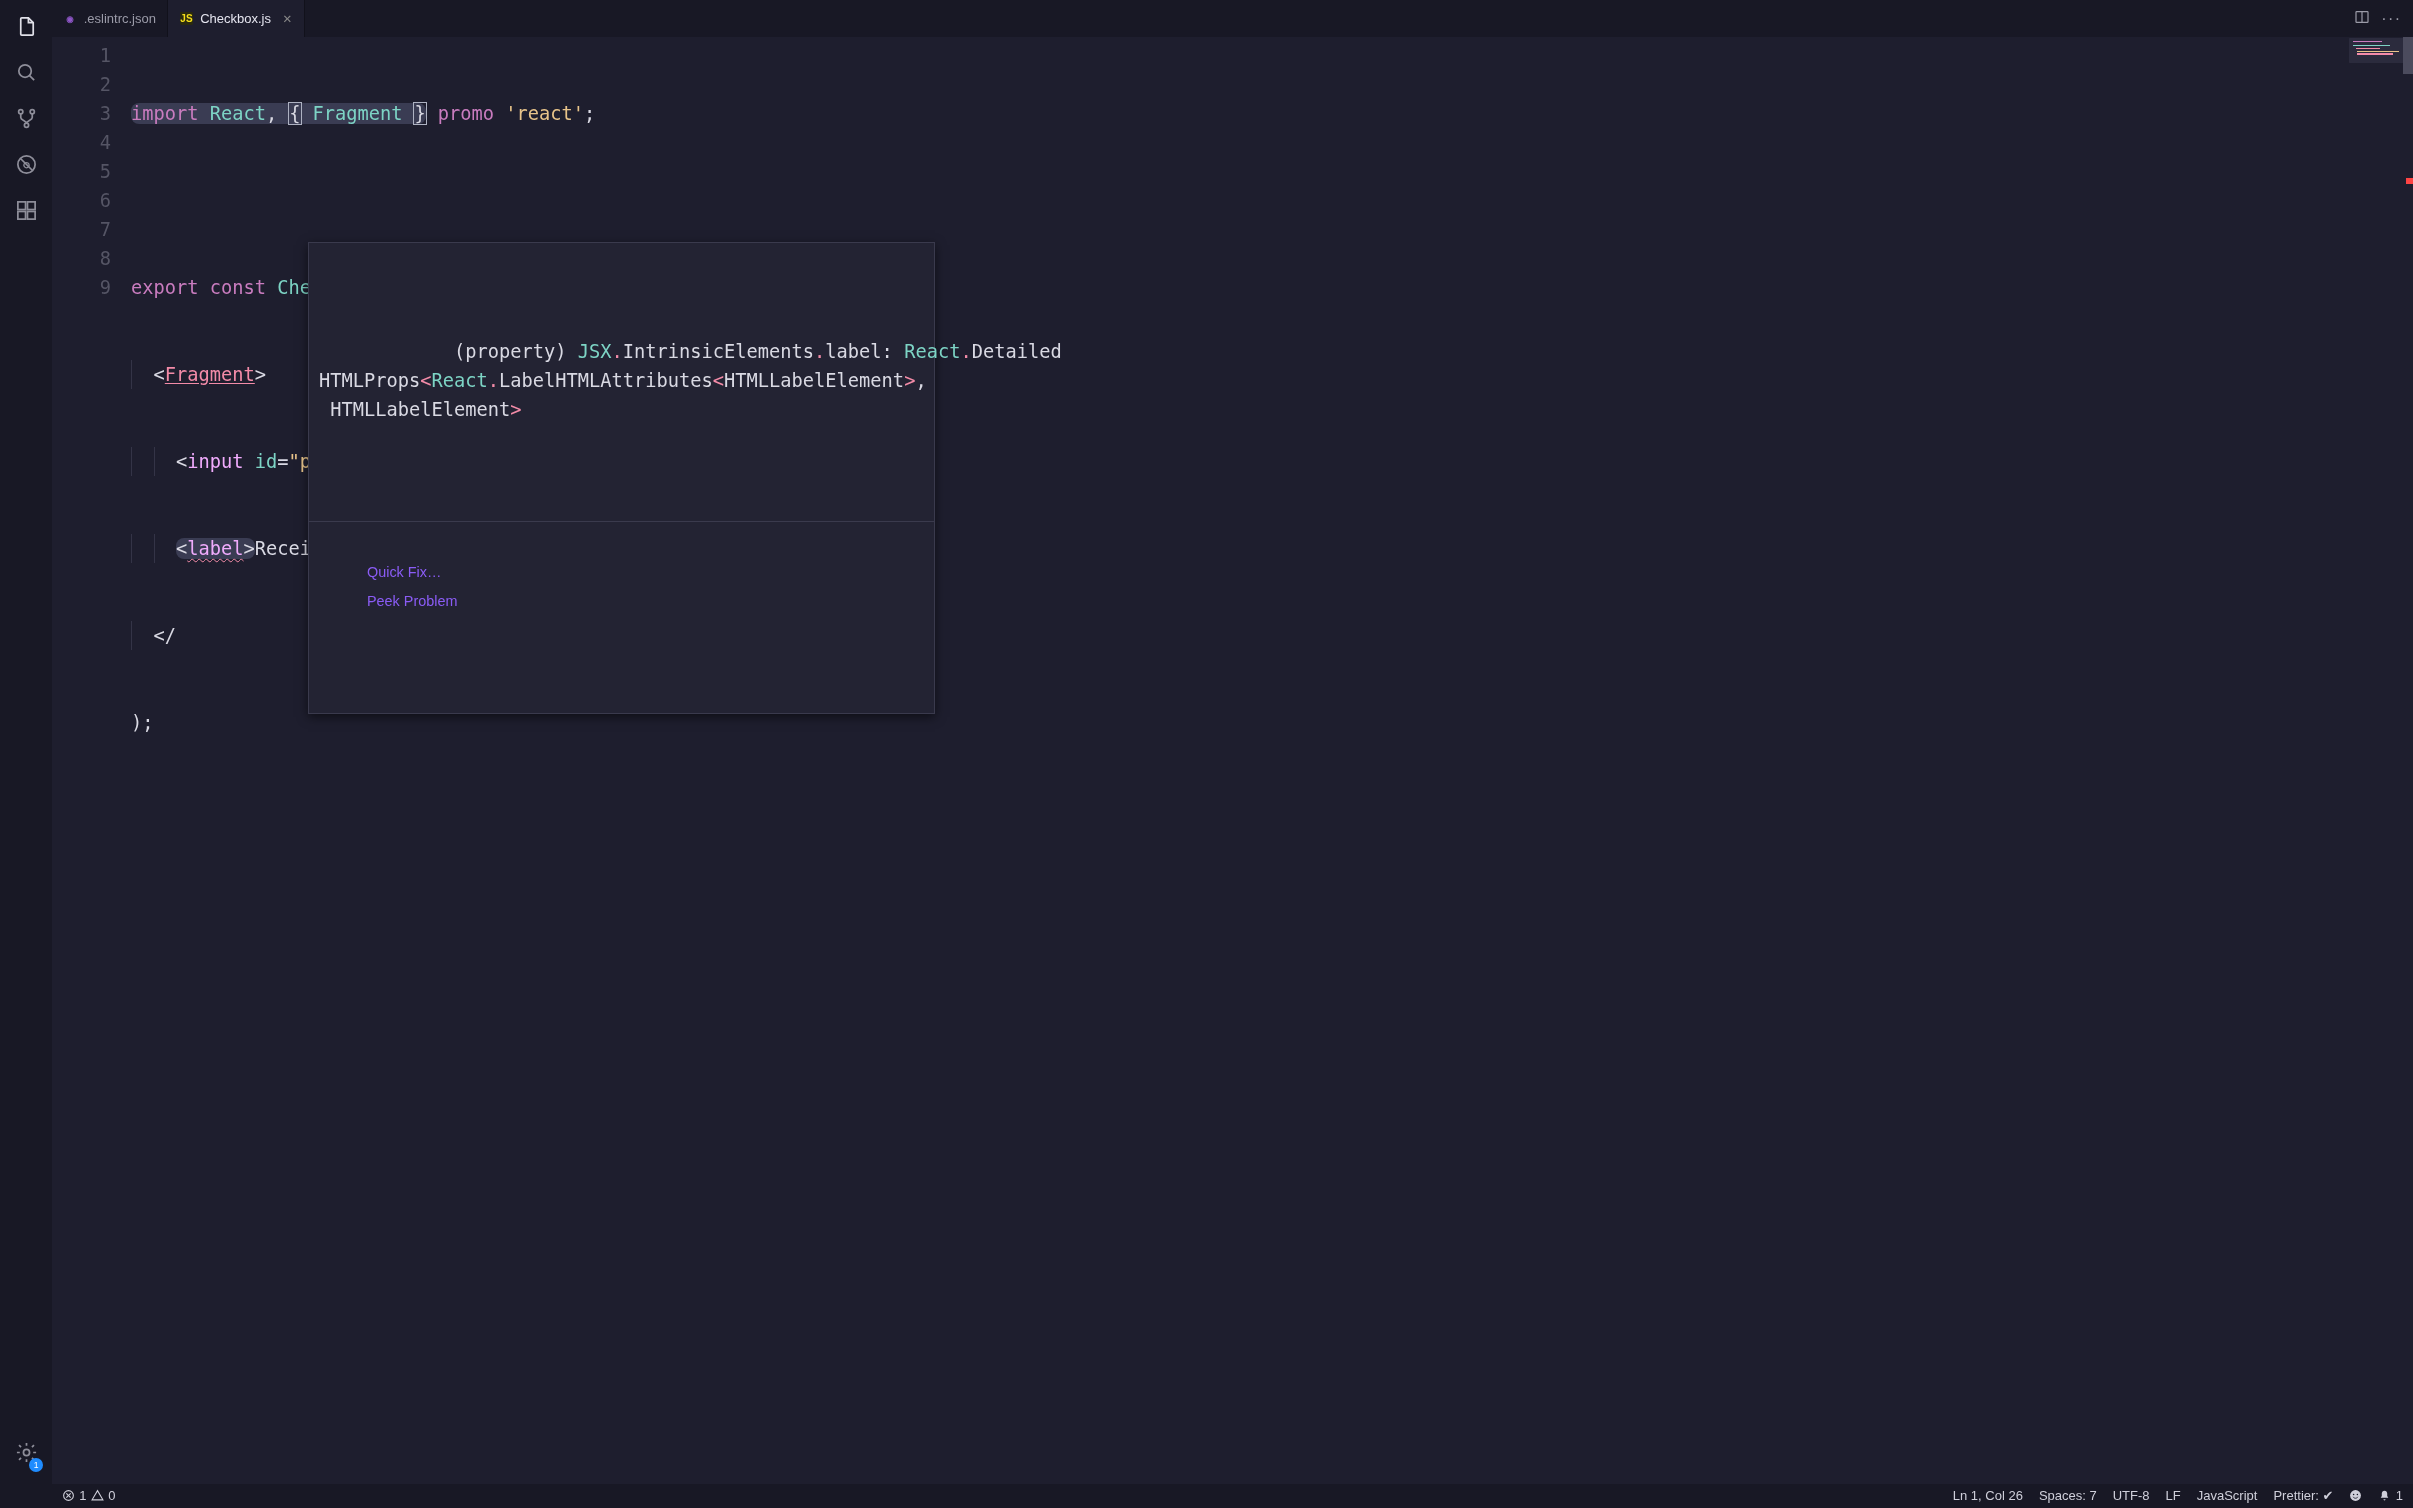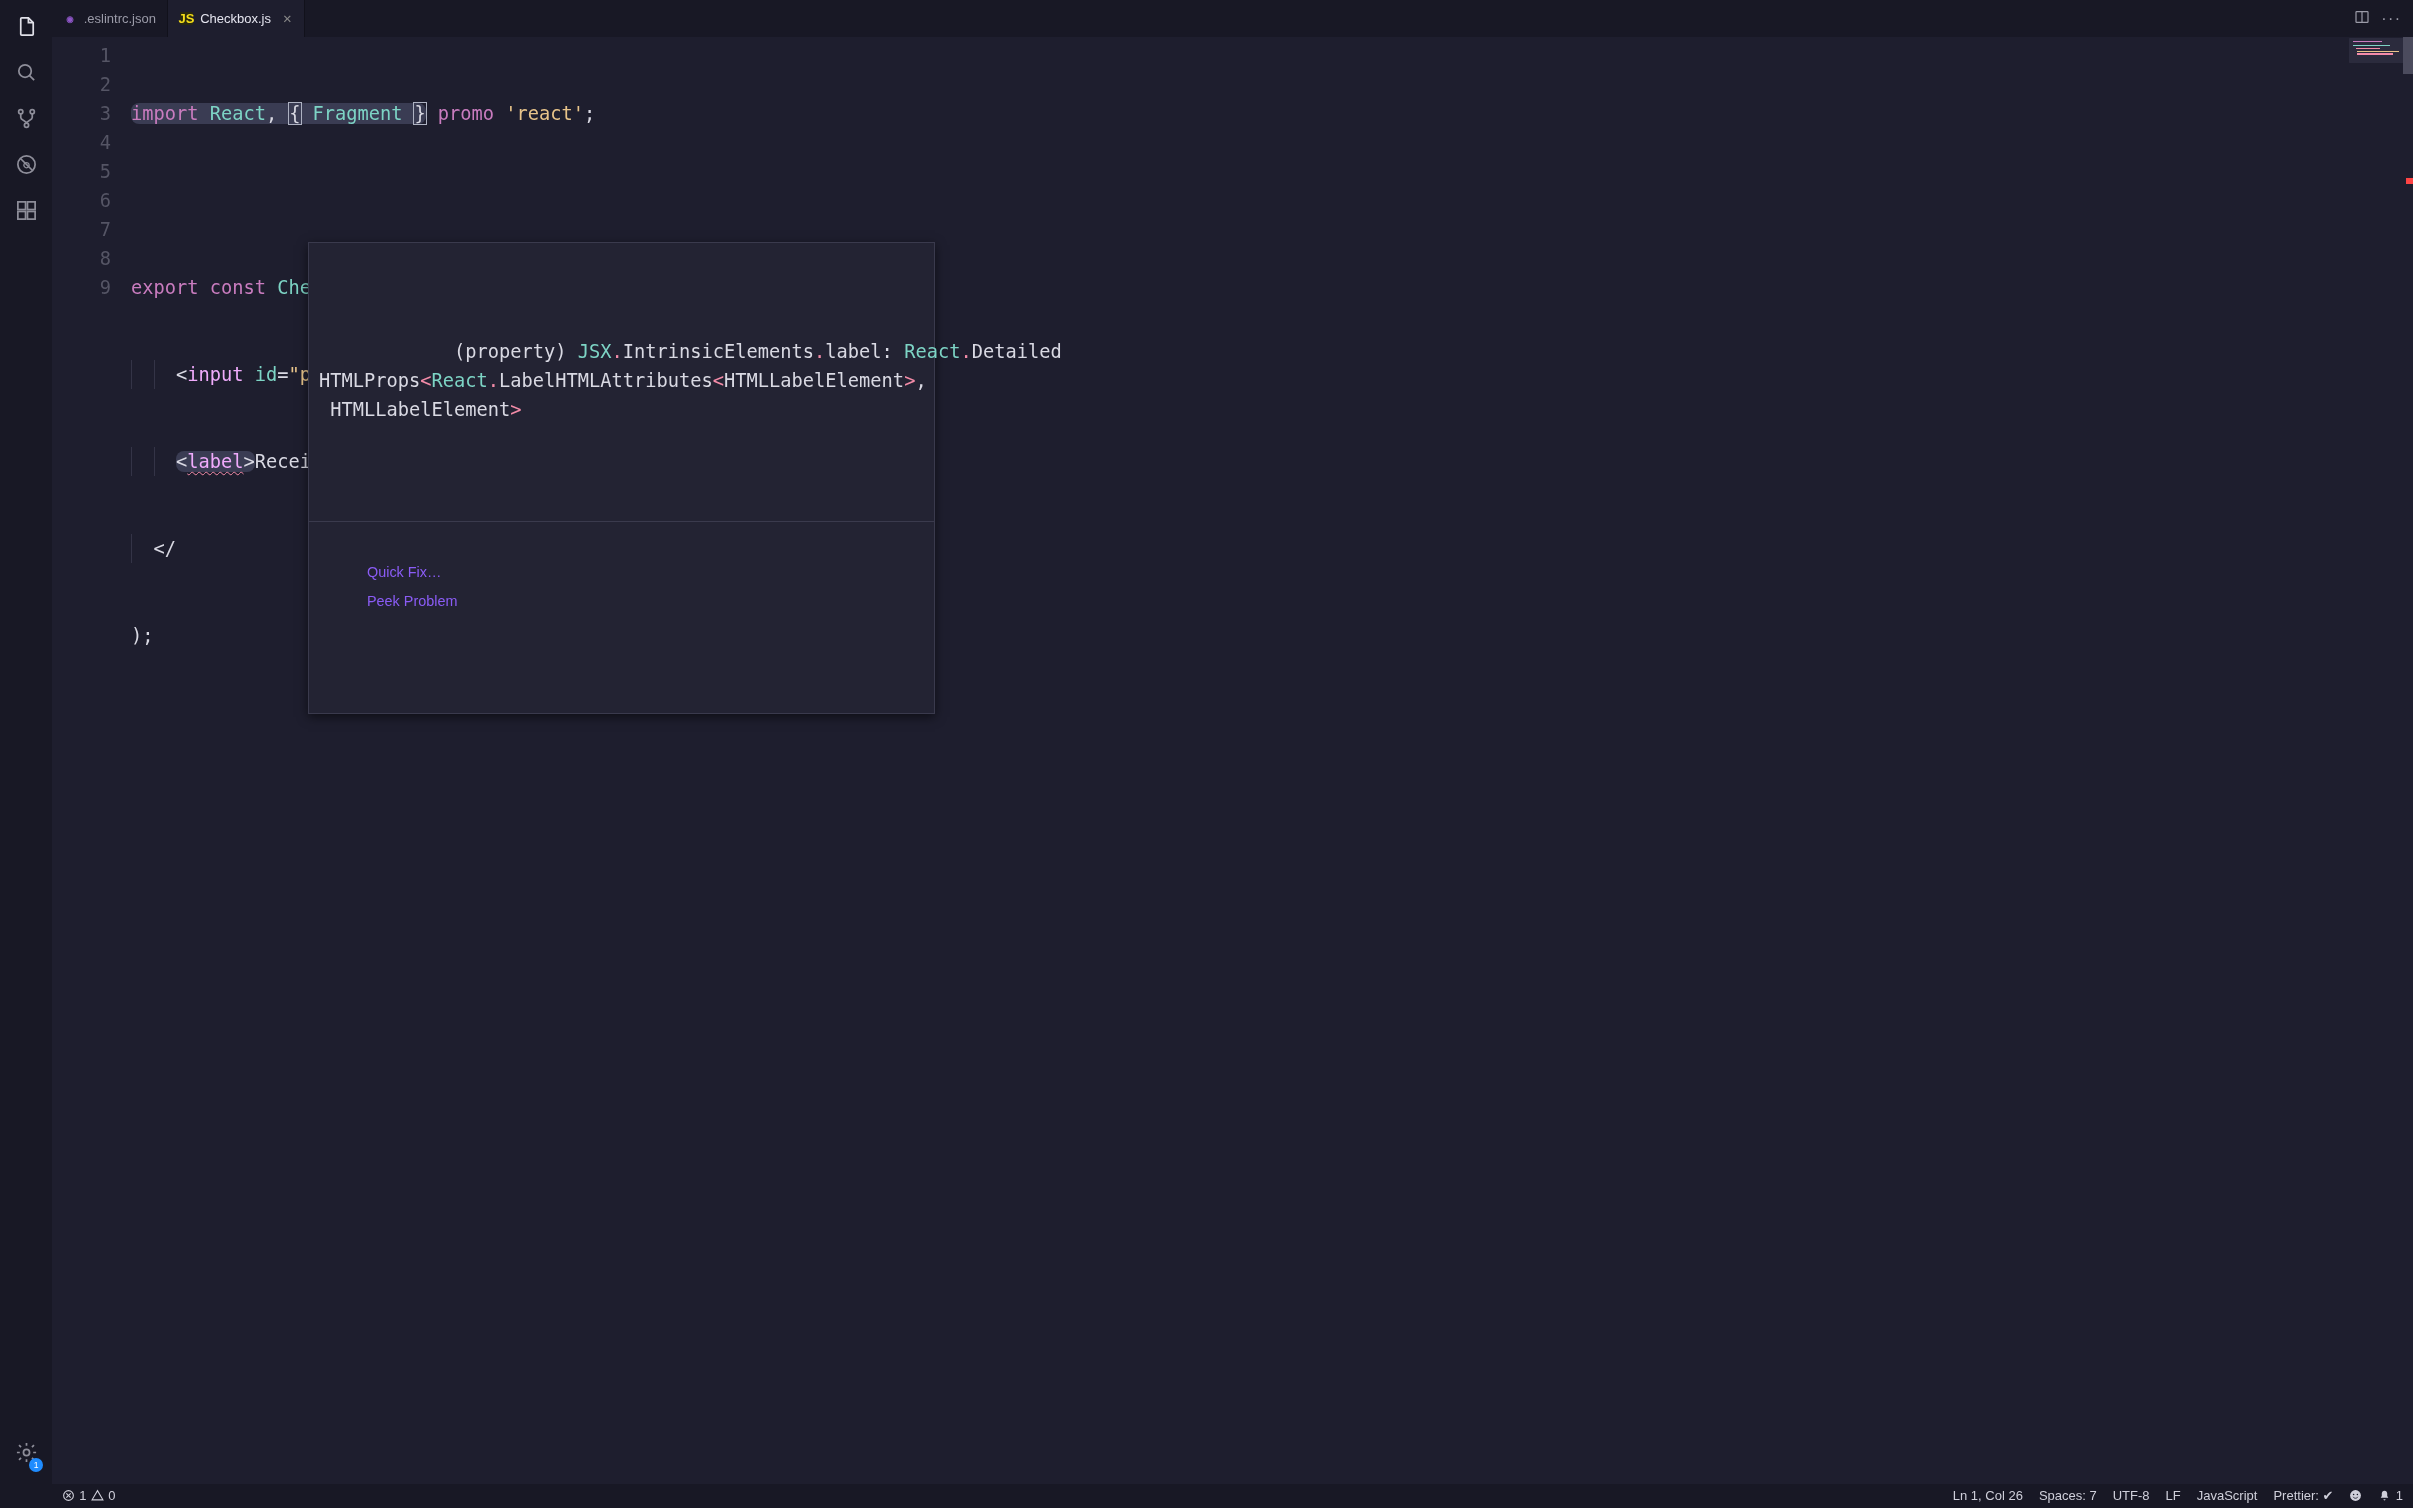--- a/index.html
+++ b/index.html
@@ -57,21 +57,21 @@
   padding: 0 11.5px;
   gap: 7.2px;
   color: #9b9ba8;
   cursor: pointer;
   border-right: 0.7px solid #11111b;
 }
 .tab.active { background: #1e1e2e; color: #e5e5ef; }
 .tab .tab-close { color: #888; font-size: 11.5px; margin-left: 4.3px; }
 .tab-icon { width: 13px; height: 13px; display:flex; align-items:center; justify-content:center; font-size: 8.6px; font-weight: bold; }
 .tab-icon.eslint { color: #8e56c7; }
-.tab-icon.js { color: #f5de19; background:#2a2a10; border-radius:1.4px; padding:0.7px 1.4px; font-size:13px; }
+.tab-icon.js { color: #f5de19; background:#2a2a10; border-radius:1.4px; padding:0.7px 1.4px; font-size:10px; }
 .tab-actions { margin-left: auto; display:flex; align-items:center; gap:11.5px; padding:0 11.5px; color:#9b9ba8; }
 .tab-actions div { cursor:pointer; }
 
 
 .editor-wrap { flex:1; display:flex; position: relative; background:#1e1e2e; }
 .gutter {
   width: 79px;
   text-align: right;
   padding: 4.3px 20px 0 0;
   color: #555565;
@@ -243,20 +243,21 @@
           <div class="ln">6</div>
         <div class="ln">7</div>
           <div class="ln">8</div>
           <div class="ln">9</div>
       </div>
 
       <div class="code">
         <div class="line"><span class="sel"><span class="t-key">import</span> <span class="t-comp">React</span><span class="t-punc">, </span><span class="caret-box t-punc">{</span> <span class="t-comp">Fragment</span> <span class="caret-box t-punc">}</span></span> <span class="t-key">promo</span> <span class="t-str">'react'</span><span class="t-punc">;</span></div>
         <div class="line"></div>
         <div class="line"><span class="t-key">export</span> <span class="t-key">const</span> <span class="t-comp">Checkbox</span> <span class="t-punc">= () </span><span class="t-arrow">⇒</span><span class="t-punc"> (</span></div>
+        <div class="line"><span class="indent-guide" style="left:0"></span>  <span class="t-punc">&lt;</span><span class="t-frag">Fragment</span><span class="t-punc">&gt;</span></div>
         <div class="line"><span class="indent-guide" style="left:0"></span><span class="indent-guide" style="left:23px"></span>    <span class="t-punc">&lt;</span><span class="t-tag">input</span> <span class="t-attr">id</span><span class="t-punc">=</span><span class="t-str">"promo"</span> <span class="t-attr">type</span><span class="t-punc">=</span><span class="t-str">"checkbox"</span><span class="t-punc">&gt;&lt;/</span><span class="t-tag">input</span><span class="t-punc">&gt;</span></div>
         <div class="line"><span class="indent-guide" style="left:0"></span><span class="indent-guide" style="left:23px"></span>    <span class="sel"><span class="t-punc">&lt;</span><span class="t-tag squiggle">label</span><span class="t-punc">&gt;</span></span><span class="t-text">Receive promotional offers?</span><span class="t-punc">&lt;/</span><span class="t-tag">label</span><span class="t-punc">&gt;</span></div>
         <div class="line"><span class="indent-guide" style="left:0"></span>  <span class="t-punc">&lt;/</span></div>
         <div class="line"><span class="t-punc">);</span></div>
         <div class="line"></div>
 
         
         <div class="hover">
           <div class="hover-sec">
             <span class="tok-id">(property) </span><span class="tok-ns">JSX</span><span class="tok-dot">.</span><span class="tok-id">IntrinsicElements</span><span class="tok-dot">.</span><span class="tok-id">label</span><span class="tok-id">: </span><span class="tok-ns">React</span><span class="tok-dot">.</span><span class="tok-id">Detailed</span><br><span class="tok-id">HTMLProps</span><span class="tok-br">&lt;</span><span class="tok-ns">React</span><span class="tok-dot">.</span><span class="tok-id">LabelHTMLAttributes</span><span class="tok-br">&lt;</span><span class="tok-id">HTMLLabelElement</span><span class="tok-br">&gt;</span><span class="tok-id">,</span><br>&nbsp;<span class="tok-id">HTMLLabelElement</span><span class="tok-br">&gt;</span>

